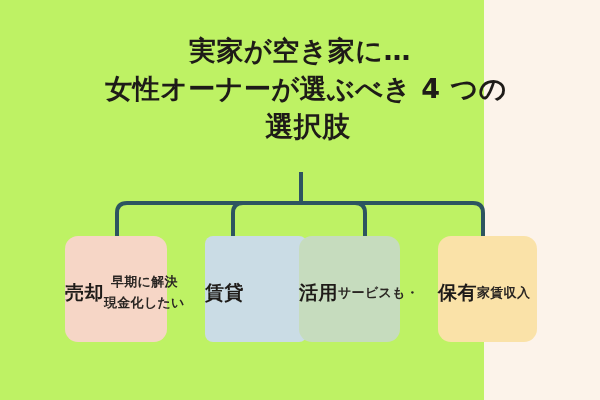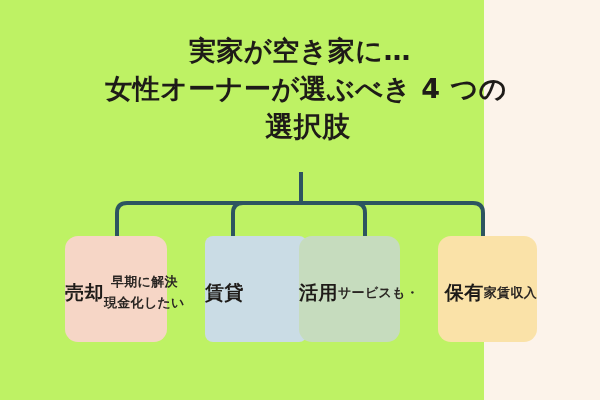--- a/index.html
+++ b/index.html
@@ -88,21 +88,21 @@
     text-align: center;
     letter-spacing: 0.3px;
     white-space: nowrap;
   }
   .option-desc span { display: block; }
 
   
   .box-0 { left: 65px;  width: 102px; }
   .box-1 { left: 205px; width: 102px; border-radius: 8px; }
   .box-2 { left: 299px; width: 101px; }
-  .box-3 { left: 438px; width: 99px; justify-content: flex-end;  }
+  .box-3 { left: 438px; width: 99px;  }
 </style>
 </head>
 <body>
 
 <div id="canvas">
 
   <div class="title-block">
     <span class="title-line title-line-1">実家が空き家に…</span>
     <span class="title-line title-line-2">女性オーナーが選ぶべき 4 つの</span>
     <span class="title-line title-line-3">選択肢</span>

